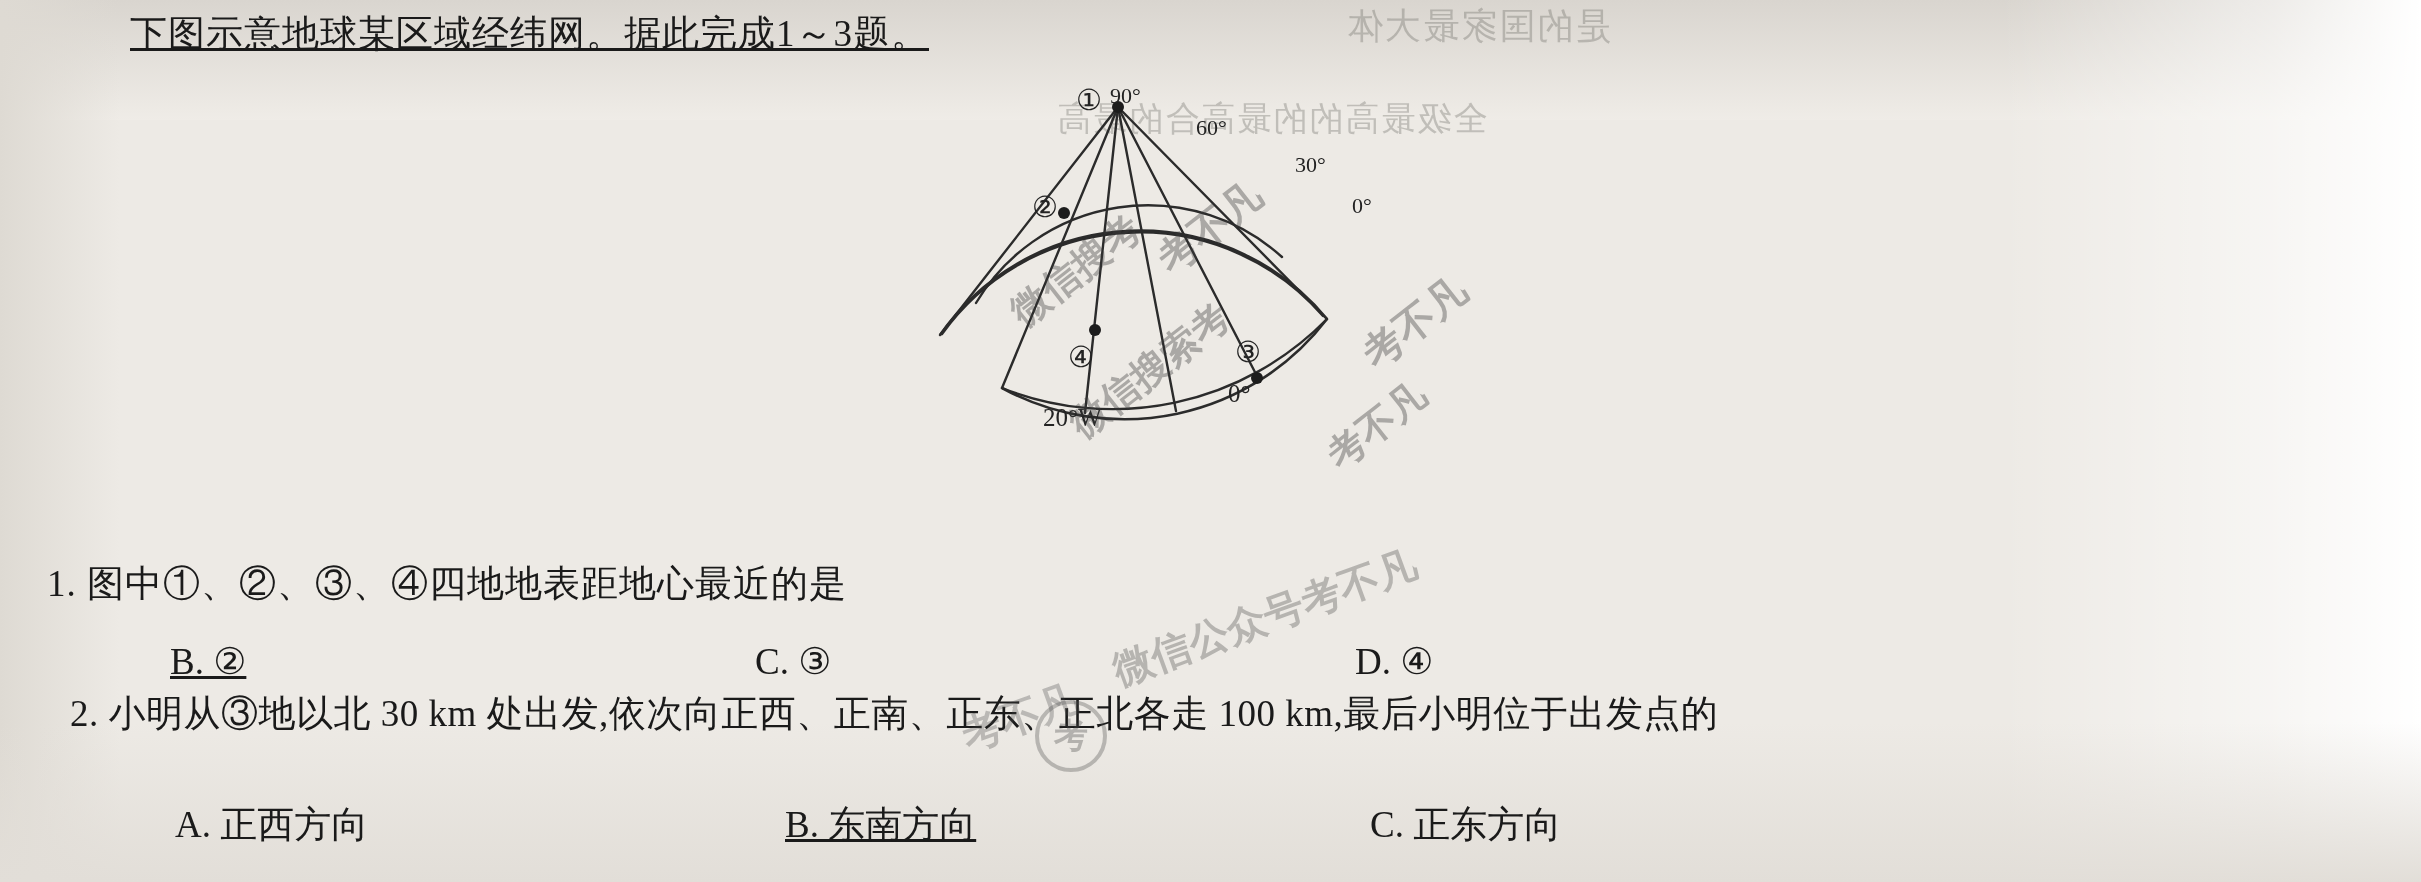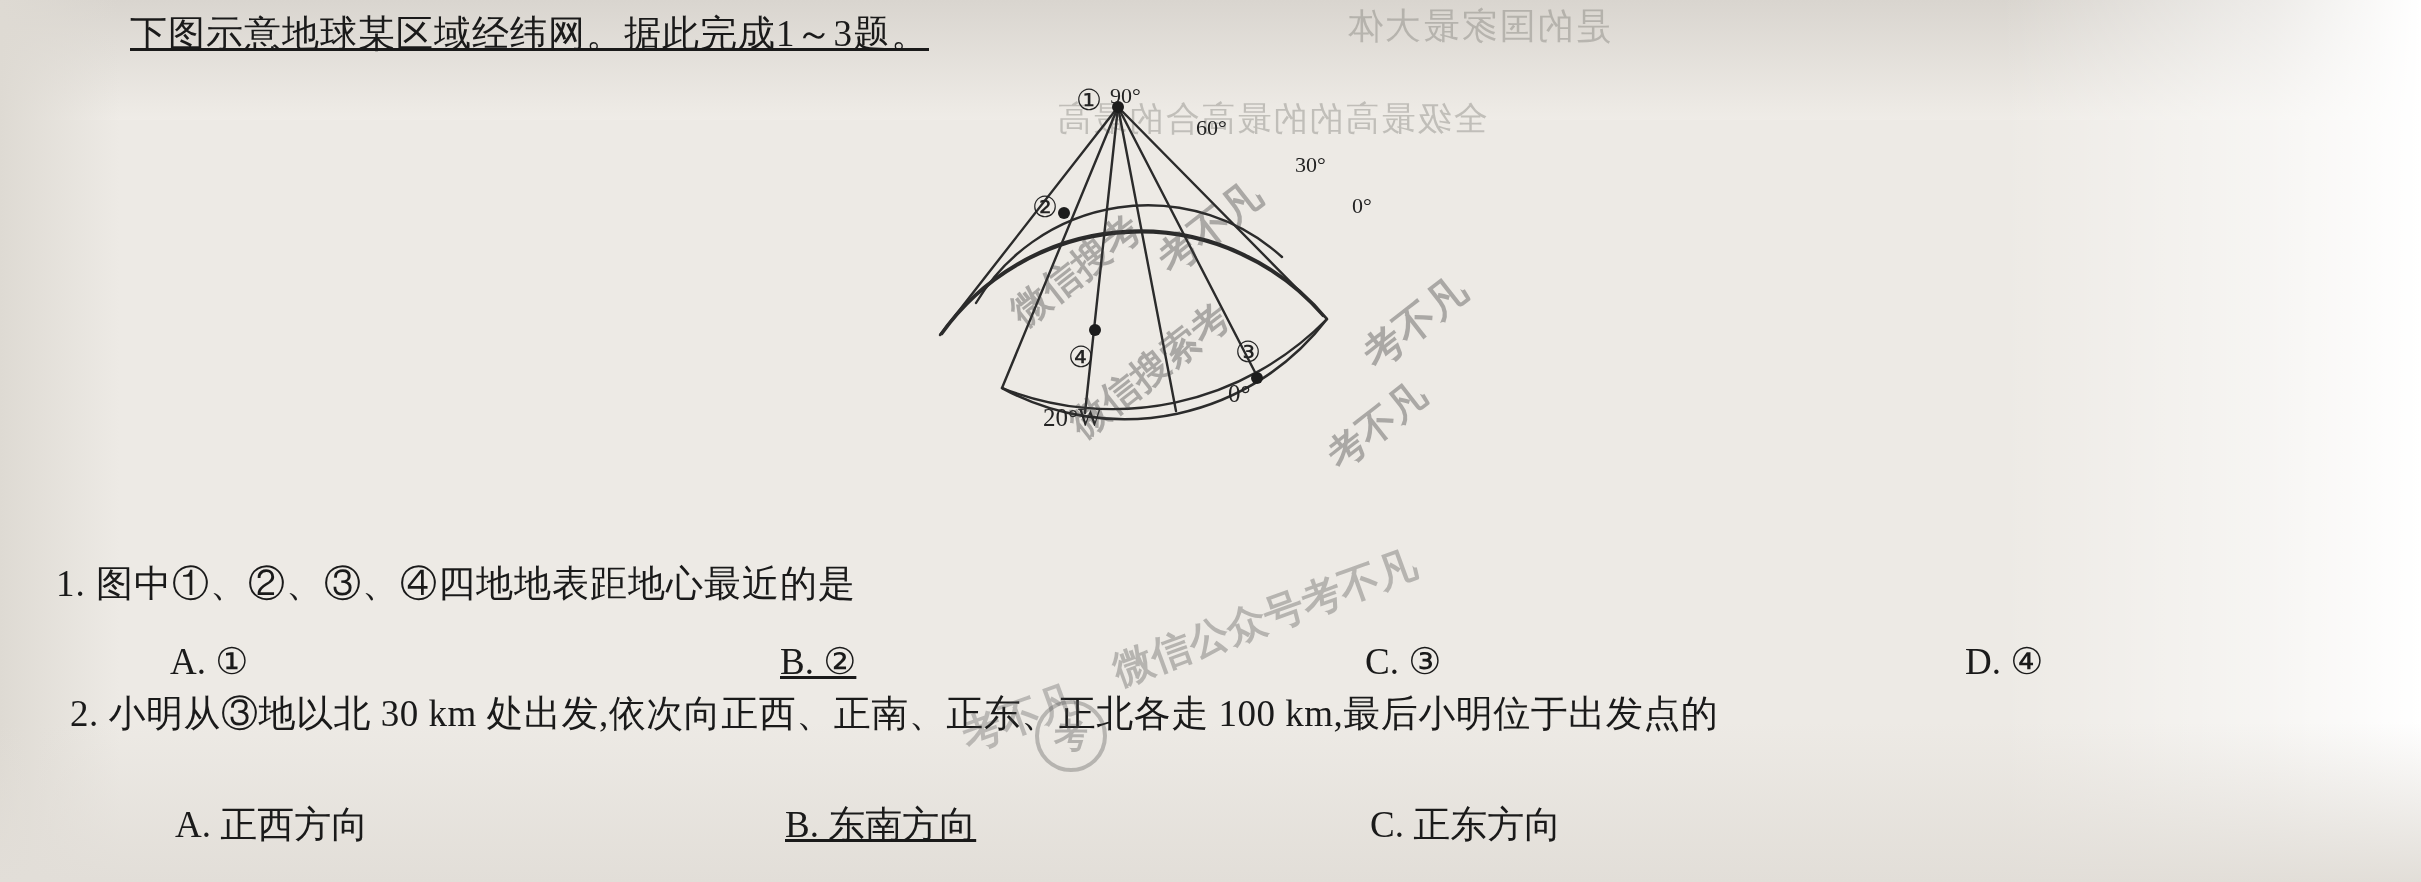--- a/index.html
+++ b/index.html
@@ -56,21 +56,21 @@
 
   
   .line {
     position: absolute;
     white-space: nowrap;
     font-size: 37px;
     line-height: 44px;
   }
   #intro-line { top: 12px; left: 130px; letter-spacing: 1px; text-decoration: underline; }
 
-  #q1-stem { top: 562px; left: 56px; letter-spacing: 1px; }
+  #q1-stem { top: 562px; left: 47px; letter-spacing: 1px; }
   #q1-options { top: 640px; left: 170px; }
   #q2-stem { top: 692px; left: 70px; letter-spacing: 0.5px; }
   #q2-options { top: 800px; left: 175px; }
 
   .opt-row {
     position: absolute;
     width: 2280px;
     display: flex;
     font-size: 37px;
     white-space: nowrap;
@@ -191,21 +191,20 @@
     <div class="fig-label" style="left:472px; top:98px;">0°</div>
     <div class="fig-label circled" style="left:152px; top:95px;">②</div>
     <div class="fig-label circled" style="left:355px; top:240px;">③</div>
     <div class="fig-label circled" style="left:188px; top:245px;">④</div>
     <div class="fig-label small" style="left:348px; top:285px;">0°</div>
     <div class="fig-label small" style="left:163px; top:309px;text-align:right;">20°W</div>
   </div>
 
   <div class="line" id="q1-stem">1. 图中①、②、③、④四地地表距地心最近的是</div>
   <div class="opt-row" id="q1-options">
-    <div class="opt opt-a">A. ①</div>
     <div class="opt opt-b">B. ②</div>
     <div class="opt opt-c">C. ③</div>
     <div class="opt opt-d">D. ④</div>
   </div>
 
   <div class="line" id="q2-stem">2. 小明从③地以北 30 km 处出发,依次向正西、正南、正东、正北各走 100 km,最后小明位于出发点的</div>
   <div class="opt-row" id="q2-options">
     <div class="opt opt-a">A. 正西方向</div>
     <div class="opt opt-b">B. 东南方向</div>
     <div class="opt opt-c">C. 正东方向</div>

